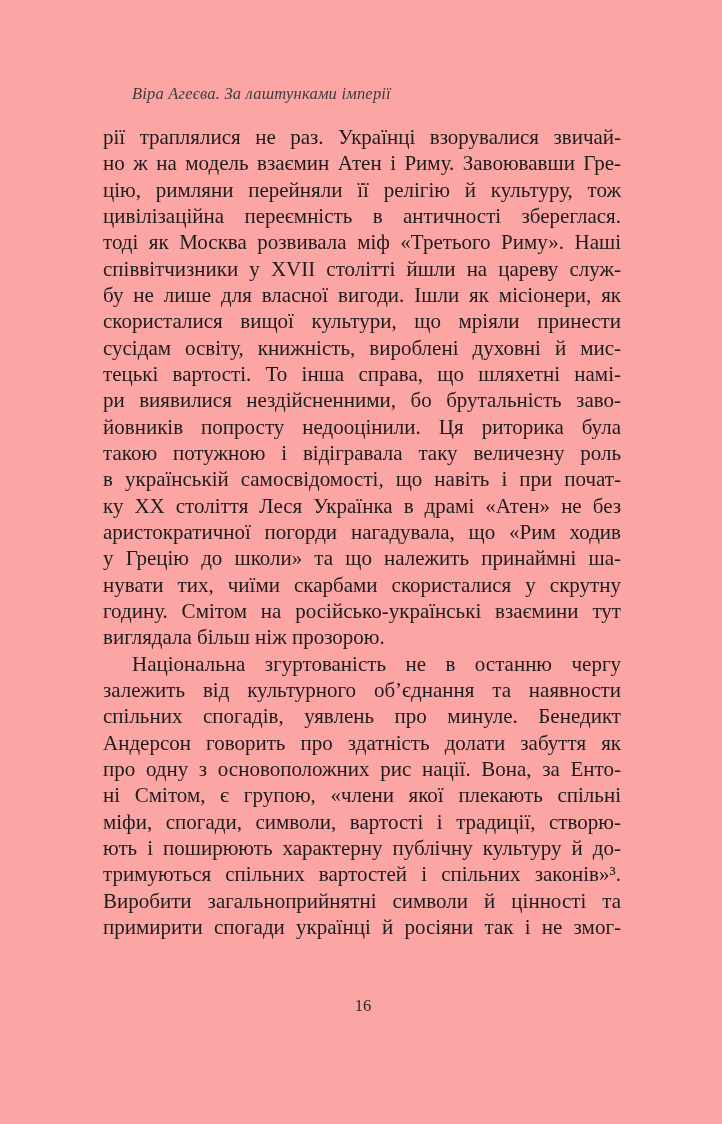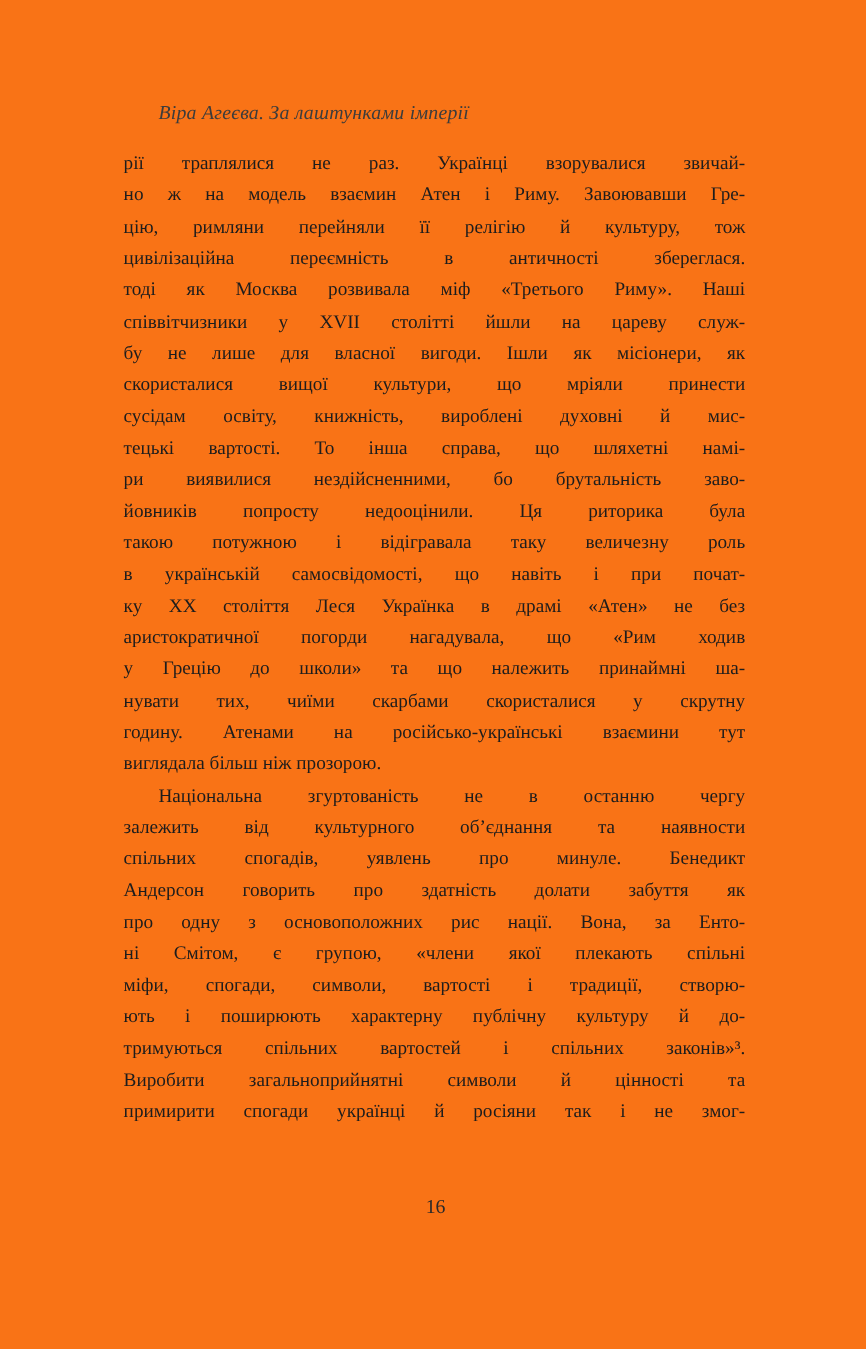--- a/index.html
+++ b/index.html
@@ -1,20 +1,20 @@
 <!DOCTYPE html>
 <html><head>
 <meta charset="utf-8">
 <style>
   html, body { margin: 0; padding: 0; background: #ffffff; }
   .page {
     position: relative;
     width: 722px;
     height: 1124px;
-    background: #f97316;
+    background: #fca5a5;
     font-family: "Liberation Serif", "DejaVu Serif", serif;
     color: #1d1d1d;
     overflow: hidden;
     text-decoration: underline;
   }
   .running-header {
     position: absolute;
     left: 132px;
     top: 84px;
     font-style: italic;
@@ -23,21 +23,21 @@
     color: #3c3c3c;
     letter-spacing: 0.2px;
   }
   .body-text {
     position: absolute;
     left: 103px;
     top: 124px;
     width: 518px;
   }
   .line {
-    font-size: 16px;
+    font-size: 21px;
     line-height: 26.34px;
     height: 26.34px;
     text-align: justify;
     text-align-last: justify;
     color: #1d1d1d;
   }
   .line.para-end {
     text-align-last: left;
   }
   .line.indent {
@@ -71,21 +71,21 @@
     <div class="line">сусідам освіту, книжність, вироблені духовні й мис-</div>
     <div class="line">тецькі вартості. То інша справа, що шляхетні намі-</div>
     <div class="line">ри виявилися нездійсненними, бо брутальність заво-</div>
     <div class="line">йовників попросту недооцінили. Ця риторика була</div>
     <div class="line">такою потужною і відігравала таку величезну роль</div>
     <div class="line">в українській самосвідомості, що навіть і при почат-</div>
     <div class="line">ку XX століття Леся Українка в драмі «Атен» не без</div>
     <div class="line">аристократичної погорди нагадувала, що «Рим ходив</div>
     <div class="line">у Грецію до школи» та що належить принаймні ша-</div>
     <div class="line">нувати тих, чиїми скарбами скористалися у скрутну</div>
-    <div class="line">годину. Атенами на російсько-українські взаємини тут</div>
+    <div class="line">годину. Смітом на російсько-українські взаємини тут</div>
     <div class="line para-end">виглядала більш ніж прозорою.</div>
     <div class="line indent">Національна згуртованість не в останню чергу</div>
     <div class="line">залежить від культурного об’єднання та наявности</div>
     <div class="line">спільних спогадів, уявлень про минуле. Бенедикт</div>
     <div class="line">Андерсон говорить про здатність долати забуття як</div>
     <div class="line">про одну з основоположних рис нації. Вона, за Енто-</div>
     <div class="line">ні Смітом, є групою, «члени якої плекають спільні</div>
     <div class="line">міфи, спогади, символи, вартості і традиції, створю-</div>
     <div class="line">ють і поширюють характерну публічну культуру й до-</div>
     <div class="line">тримуються спільних вартостей і спільних законів»³.</div>

